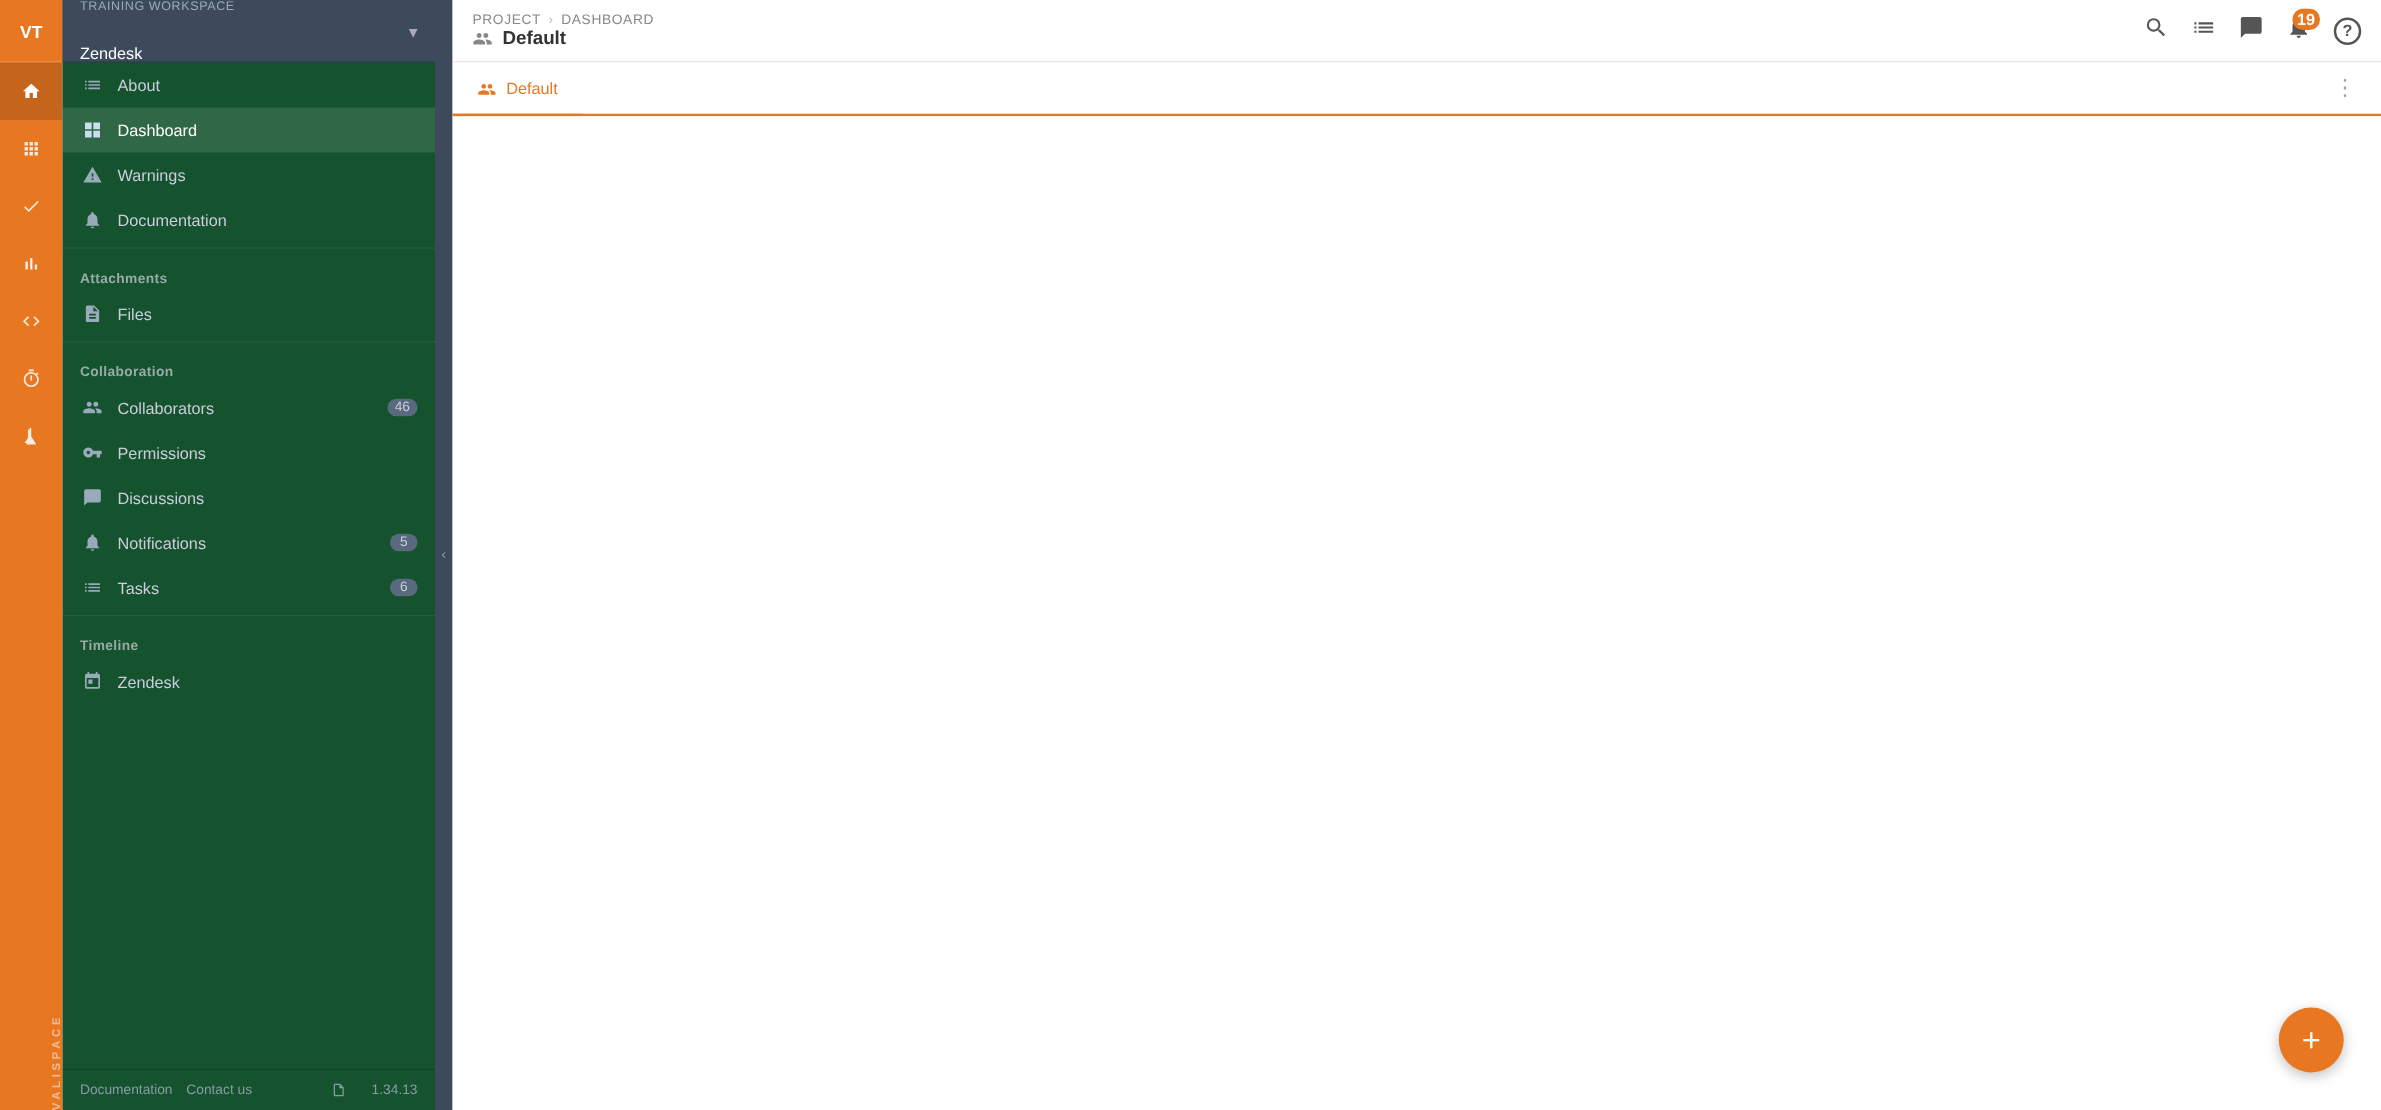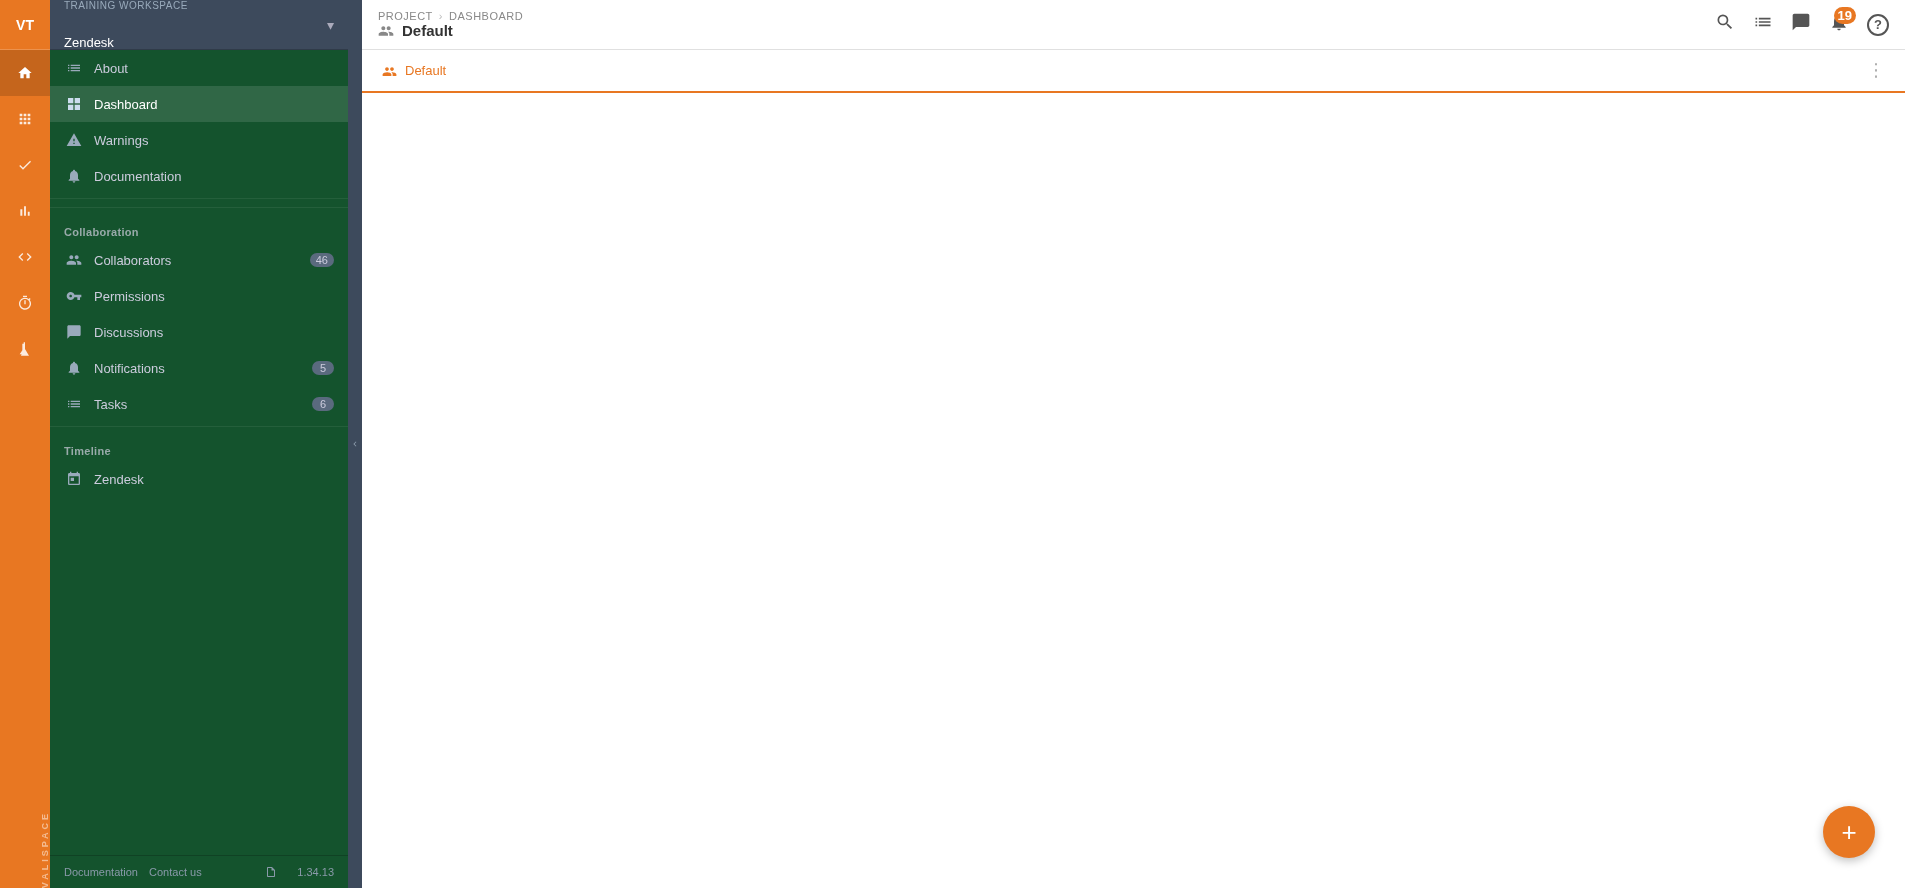--- a/index.html
+++ b/index.html
@@ -376,20 +376,29 @@
     <span class="item-icon">
       <svg class="svg-icon" viewBox="0 0 24 24">
           <path d="M12 22c1.1 0 2-.9 2-2h-4c0 1.1.9 2 2 2zm6-6v-5c0-3.07-1.64-5.64-4.5-6.32V4c0-.83-.67-1.5-1.5-1.5s-1.5.67-1.5 1.5v.68C7.63 5.36 6 7.92 6 11v5l-2 2v1h16v-1l-2-2z"></path>
         </svg>
     </span>
     <span class="item-label">Documentation</span>
   </div>
 
   <div class="sidebar-divider"></div>
 
+  <div class="sidebar-section-label">Attachments</div>
+  <div class="sidebar-item">
+    <span class="item-icon">
+      <svg class="svg-icon" viewBox="0 0 24 24">
+          <path d="M14 2H6c-1.1 0-2 .9-2 2v16c0 1.1.9 2 2 2h12c1.1 0 2-.9 2-2V8l-6-6zm2 16H8v-2h8v2zm0-4H8v-2h8v2zm-3-5V3.5L18.5 9H13z"></path>
+        </svg>
+    </span>
+    <span class="item-label">Files</span>
+  </div>
 
   <div class="sidebar-divider"></div>
 
   <div class="sidebar-section-label">Collaboration</div>
 
   <div class="sidebar-item">
     <span class="item-icon">
       <svg class="svg-icon" viewBox="0 0 24 24">
           <path d="M16 11c1.66 0 2.99-1.34 2.99-3S17.66 5 16 5c-1.66 0-3 1.34-3 3s1.34 3 3 3zm-8 0c1.66 0 2.99-1.34 2.99-3S9.66 5 8 5C6.34 5 5 6.34 5 8s1.34 3 3 3zm0 2c-2.33 0-7 1.17-7 3.5V19h14v-2.5c0-2.33-4.67-3.5-7-3.5zm8 0c-.29 0-.62.02-.97.05 1.16.84 1.97 1.97 1.97 3.45V19h6v-2.5c0-2.33-4.67-3.5-7-3.5z"></path>
         </svg>

